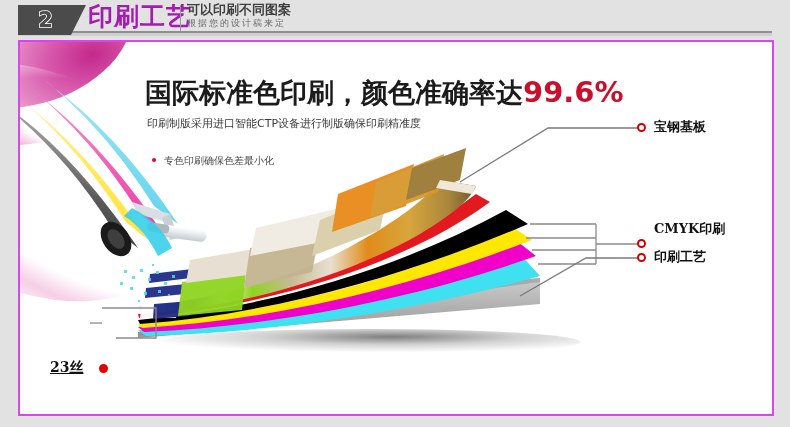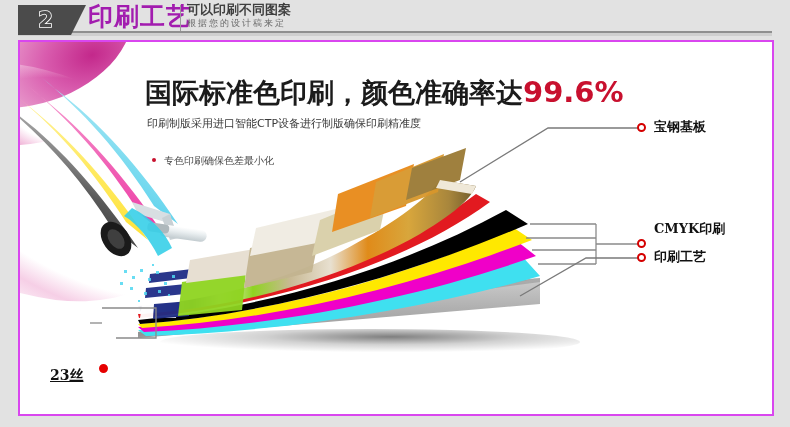--- a/index.html
+++ b/index.html
@@ -194,21 +194,20 @@
     font-family: "DejaVu Serif", serif;
   }
   #left-label {
     position: absolute;
     left: 30px; top: 317px;
     font-size: 14px;
     font-weight: bold;
     color: #111111;
     text-decoration: underline;
     font-family: "DejaVu Serif", serif;
-    margin-top: 8px;
   }
   #left-dot {
     left: 79px; top: 322px;
   }
 </style>
 </head>
 <body>
 
 <div id="page">
 

